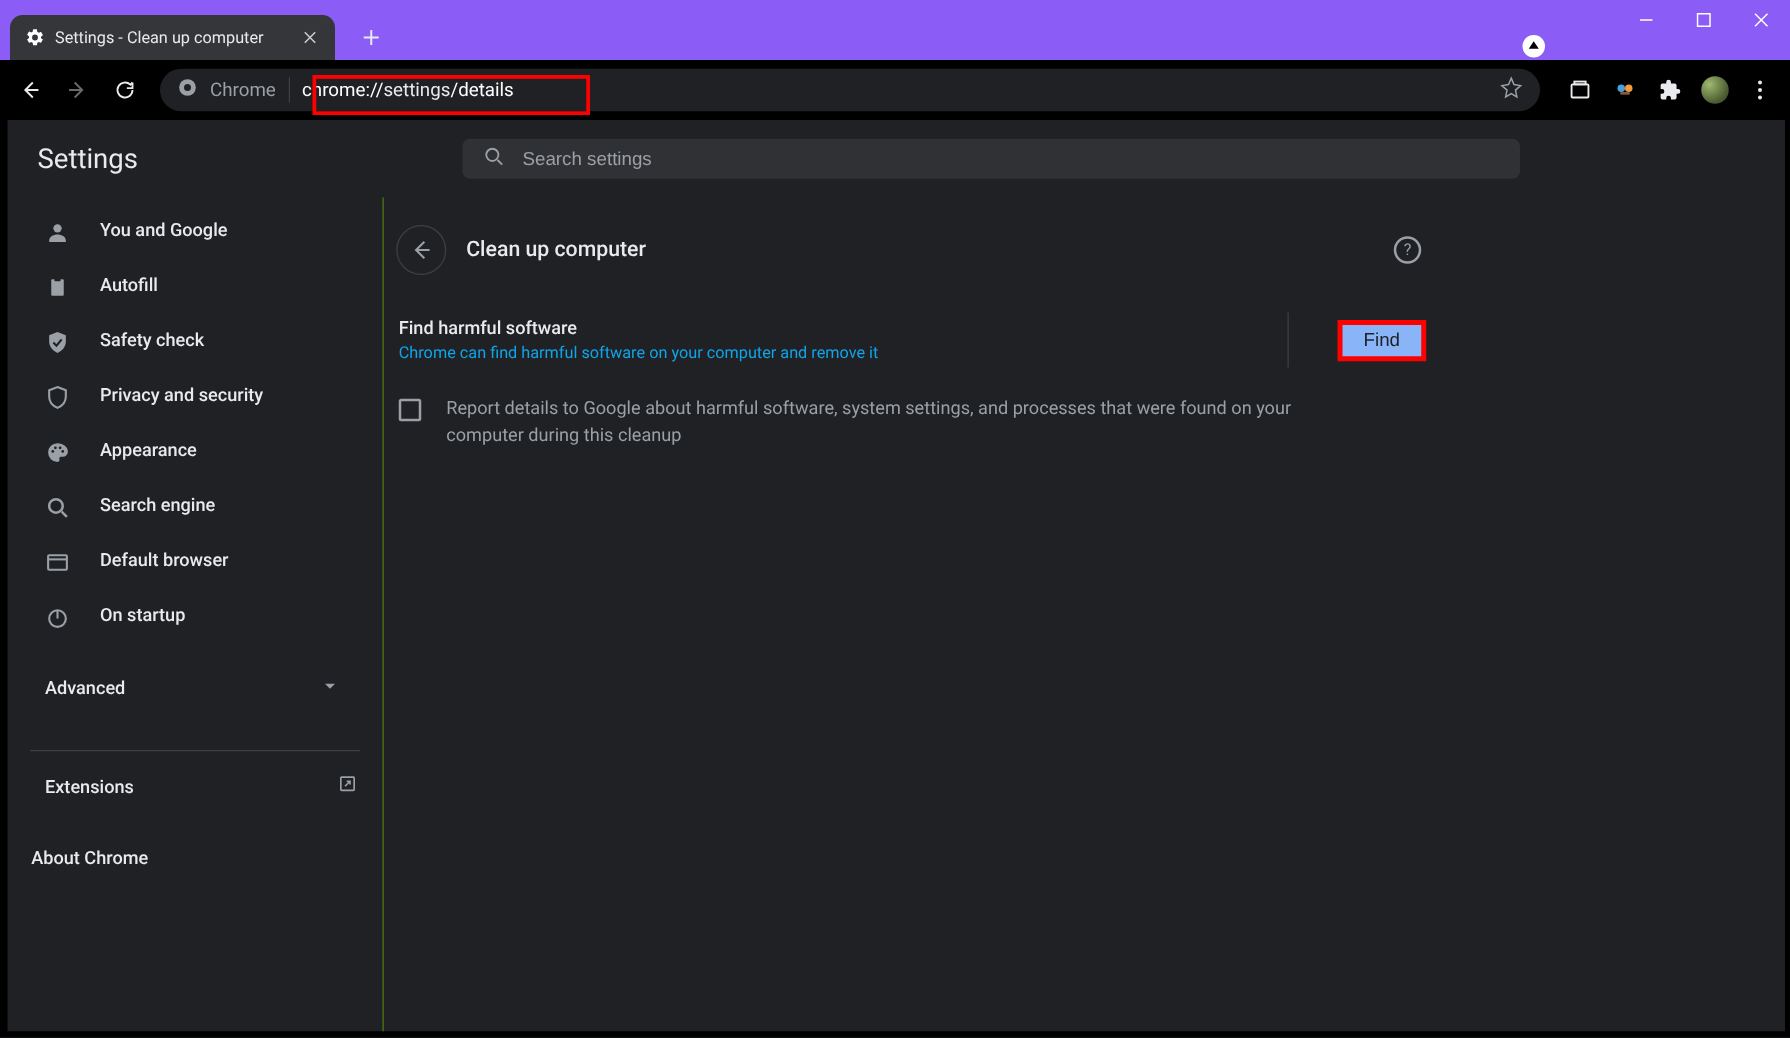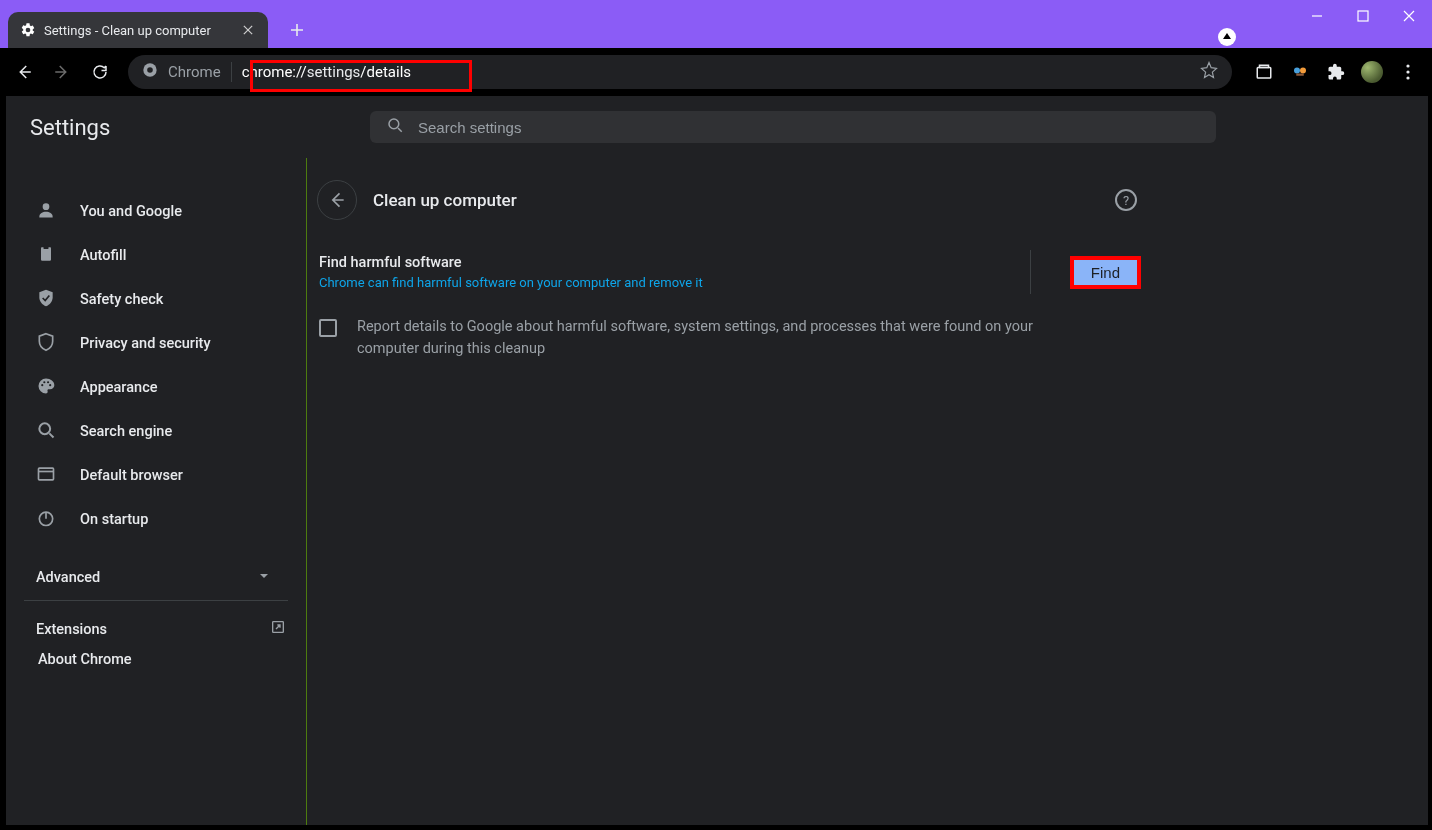--- a/index.html
+++ b/index.html
@@ -136,38 +136,38 @@
   .search-settings input::placeholder { color:#9aa0a6; }
   .body-row { flex:1; display:flex; }
   
   .sidebar {
     width: 300px;
     border-right: none;
     padding-top: 18px;
   }
   .side-item {
     height: 44px;
-    display:flex; align-items:flex-end;
+    display:flex; align-items:flex-start;
     padding-left: 30px;
     gap: 24px;
     font-size: 14.5px;
     color:#e8eaed;
     border-radius: 0 22px 22px 0;
     margin-right: 16px;
     cursor: pointer;
     font-weight: 500;
   }
   .side-item.adv { justify-content: space-between; padding-right: 20px; margin-top: 14px;}
   .side-divider { height:1px; background:#3c4043; margin: 14px 18px 6px 18px; }
   .side-ext {
     height: 44px; display:flex; align-items:center; justify-content:space-between;
     padding-left: 30px; padding-right: 20px; font-size: 14.5px; font-weight:500;
     cursor:pointer;
   }
-  .side-about { height:44px; display:flex; align-items:flex-start; padding-left:32px; font-size:14.5px; font-weight:500; cursor:pointer;}
+  .side-about { height:44px; display:flex; align-items:flex-end; padding-left:19px; font-size:14.5px; font-weight:500; cursor:pointer;}
   .side-icon { width:20px; height:20px; display:flex; align-items:center; justify-content:center; color:#9aa0a6;}
   
   .main {
     flex: 1;
     border-left: 1px solid #4d7c0f;
     padding: 0;
     position: relative;
   }
   .main-content-wrap {
     width: 846px;

